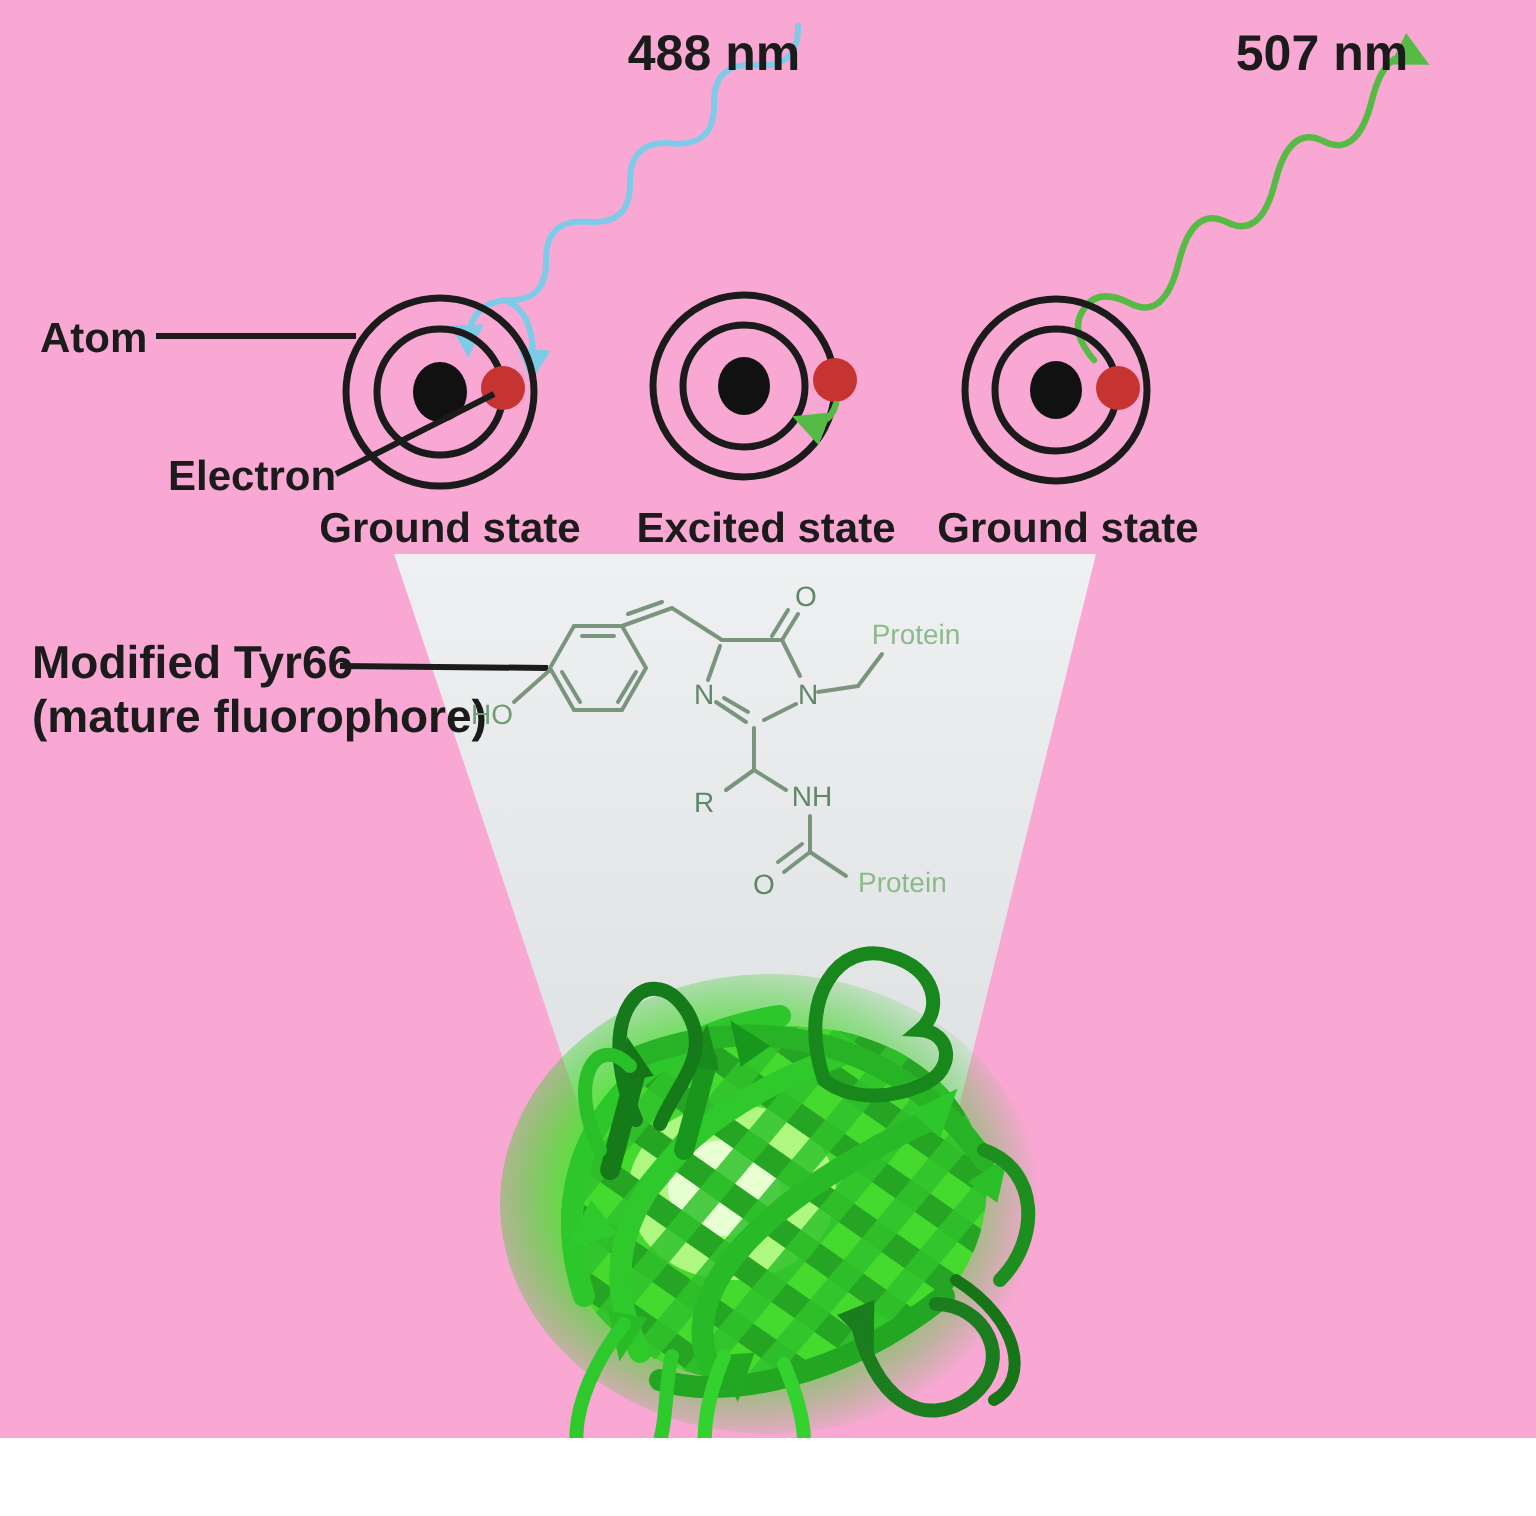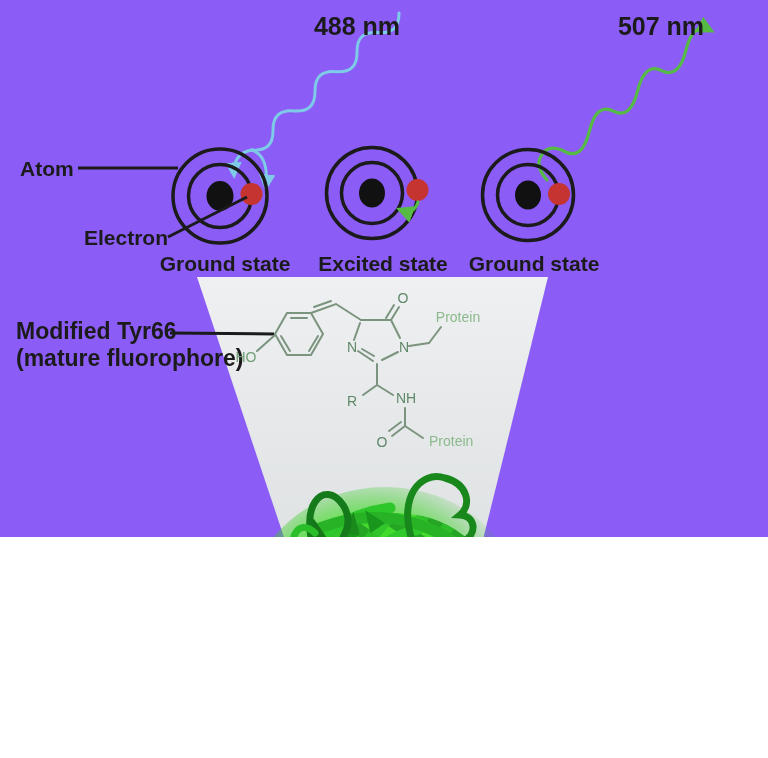--- a/index.html
+++ b/index.html
@@ -1,16 +1,16 @@
 <!DOCTYPE html>
 <html><head>
 <meta charset="utf-8">
 <style>
   html,body{margin:0;padding:0;background:#ffffff;}
-  #stage{position:relative;width:768px;height:537px;background:#8b5cf6;overflow:hidden;
+  #stage{position:relative;width:768px;height:719px;background:#f9a8d4;overflow:hidden;
          font-family:"Liberation Sans", sans-serif;}
   svg{display:block;}
   .lbl{font-family:"Liberation Sans", sans-serif;font-weight:bold;fill:#1b1b1b;}
   .nm{font-size:25px;}
   .callout{font-size:21px;}
   .state{font-size:21px;}
   .tyr{font-size:23px;}
   .chem{font-family:"Liberation Sans", sans-serif;font-size:14px;font-weight:normal;}
   .het{fill:#5f8767;}
   .prot{fill:#8cba8c;}

